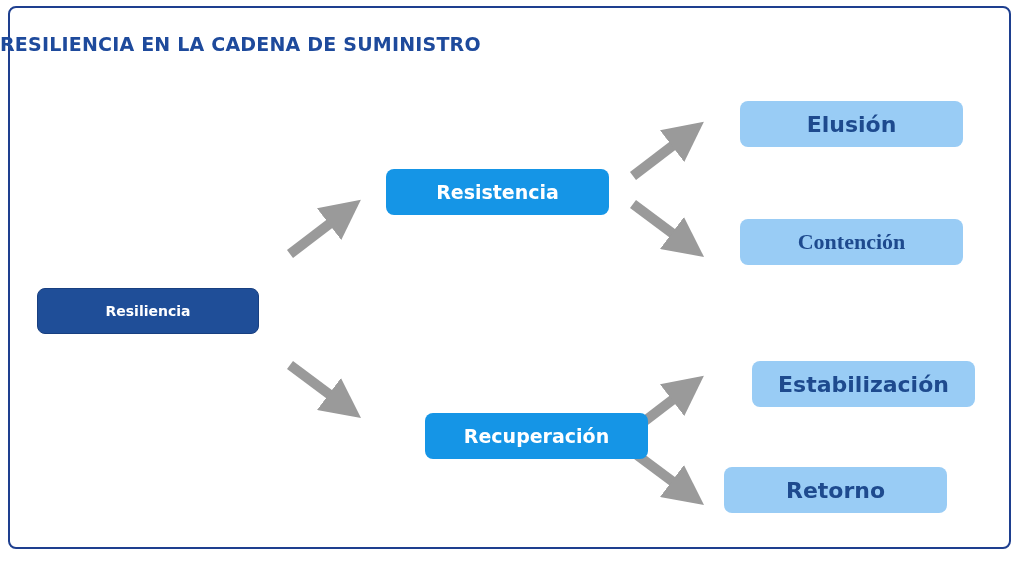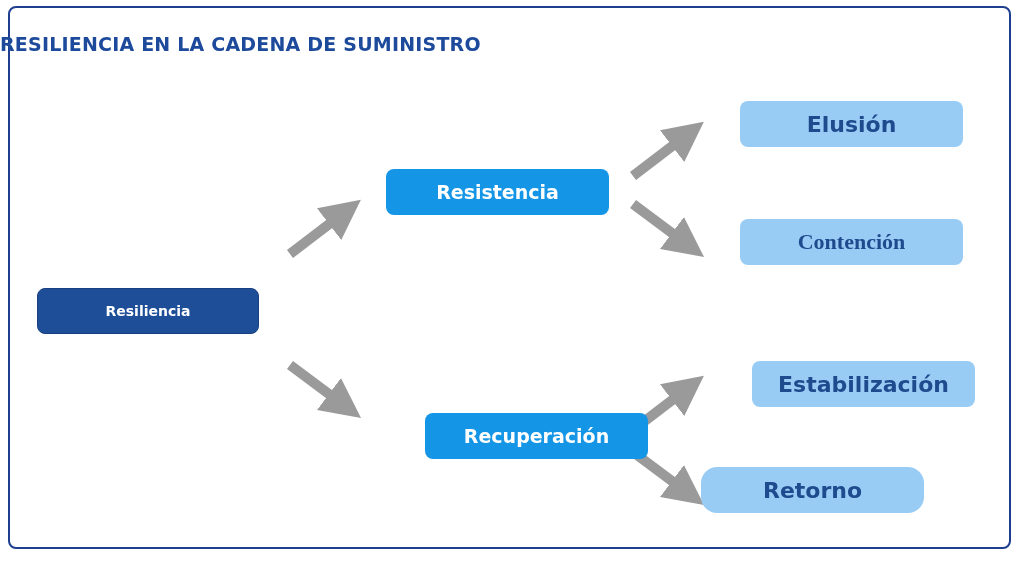--- a/index.html
+++ b/index.html
@@ -52,15 +52,15 @@
 
 <div class="node n-leaf" style="left:740px; top:101px;">
   <span>Elusión</span>
 </div>
 <div class="node n-leaf" style="left:740px; top:219px;font-family:Liberation Serif, serif;">
   <span>Contención</span>
 </div>
 <div class="node n-leaf" style="left:740px; top:361px;margin-left:12px;">
   <span>Estabilización</span>
 </div>
-<div class="node n-leaf" style="left:701px; top:467px;border-radius:16px;">
+<div class="node n-leaf" style="left:724px; top:467px;">
   <span>Retorno</span>
 </div>
 
 </body></html>

